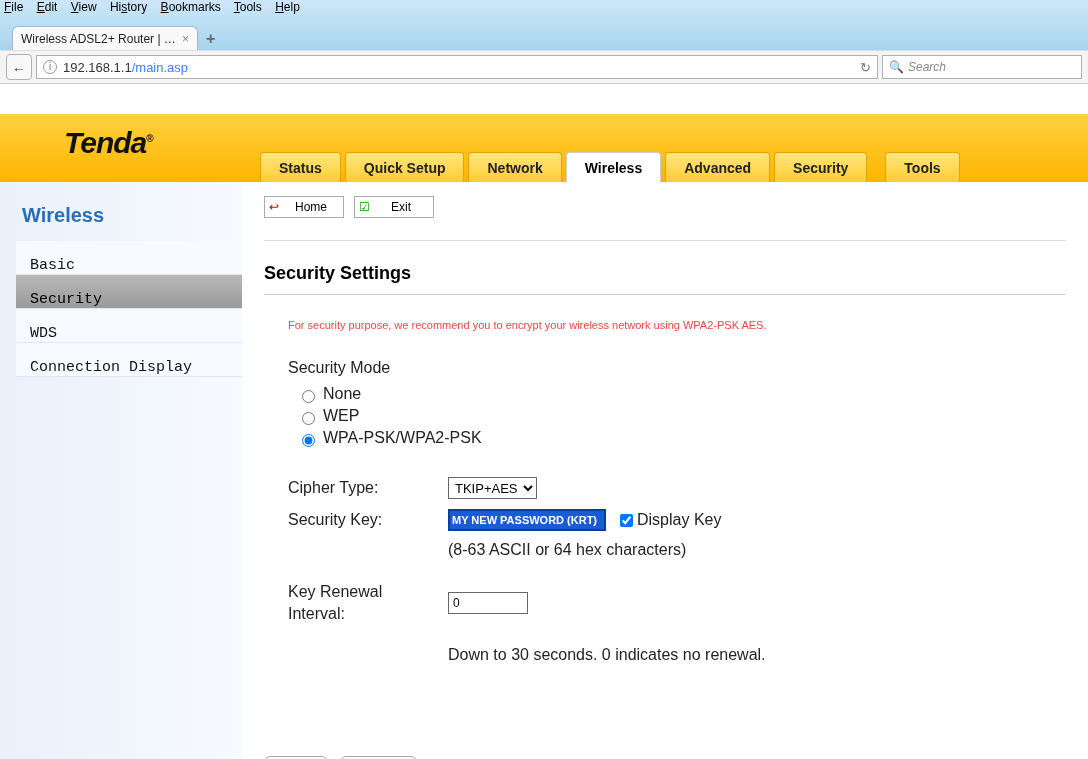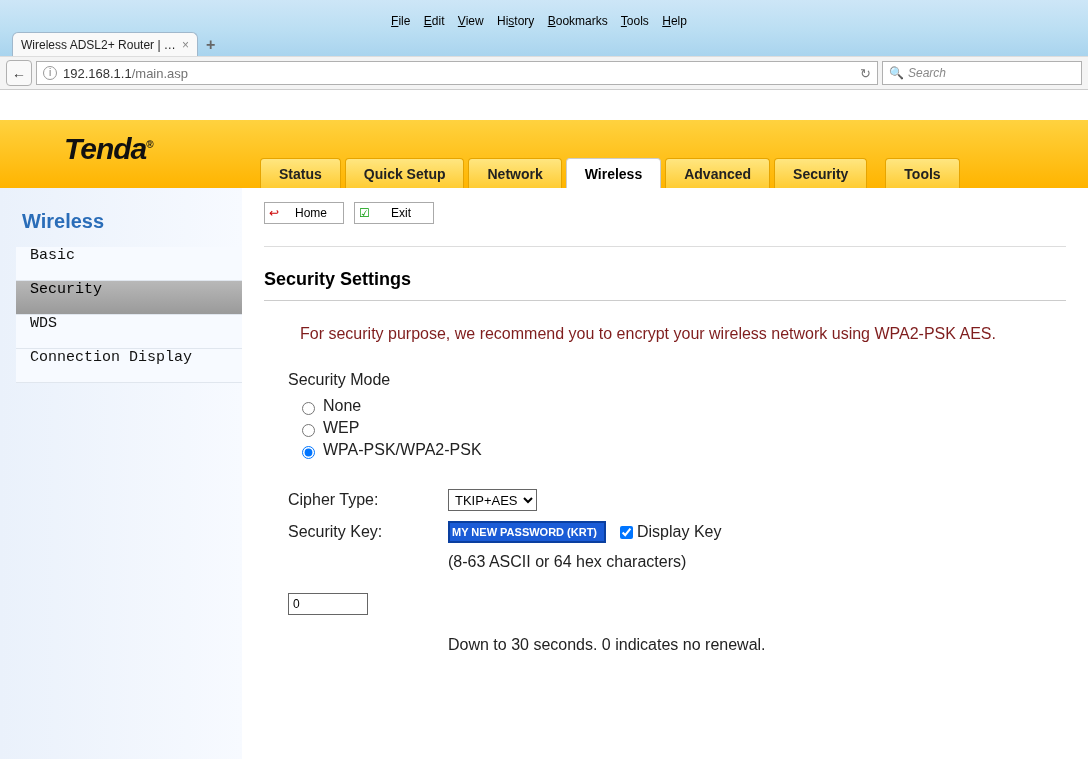--- a/index.html
+++ b/index.html
@@ -1,67 +1,67 @@
 <!DOCTYPE html>
 <html><head>
 <meta charset="utf-8">
 <style>
   * { box-sizing: border-box; margin: 0; padding: 0; }
   body { font-family: "Segoe UI", Tahoma, Arial, sans-serif; font-size: 13px; background: #fff; width: 1088px; height: 759px; overflow: hidden; }
 
   
-  .menubar { background: linear-gradient(#cde6f7, #bcdff3); height: 22px; padding: 14px 4px; font-size: 12px; color: #000; text-align: center; }
+  .menubar { background: linear-gradient(#cde6f7, #bcdff3); height: 22px; padding: 0 4px; font-size: 12px; color: #000; }
   .menubar span { margin-right: 10px; cursor: default; }
   .menubar span u { text-decoration: underline; }
 
   
   .tabstrip { background: linear-gradient(#bcdff3, #a9d4ee); height: 28px; display: flex; align-items: flex-end; padding-left: 12px; }
   .tab { background: #f9f9f9; border: 1px solid #a0b8cc; border-bottom: none; border-top-left-radius: 6px; border-top-right-radius: 6px; height: 24px; display: flex; align-items: center; padding: 0 8px; font-size: 12px; color: #222; max-width: 190px; }
   .tab .tabtitle { white-space: nowrap; overflow: hidden; text-overflow: ellipsis; width: 155px; }
   .tab .x { margin-left: 6px; color: #888; font-size: 12px; }
   .newtab { margin-left: 8px; color: #666; font-size: 16px; font-weight: bold; padding-bottom: 2px; }
 
   
   .urlbar-row { background: #f4f4f4; border-top: 1px solid #ddd; border-bottom: 1px solid #ccc; height: 34px; display: flex; align-items: center; padding: 0 6px; gap: 4px; }
   .backbtn { width: 26px; height: 26px; border: 1px solid #b0b0b0; border-radius: 4px; background: #f9f9f9; display: flex; align-items: center; justify-content: center; font-size: 14px; color: #333; }
   .urlbox { flex: 1; height: 24px; border: 1px solid #b0b0b0; background: #fff; display: flex; align-items: center; padding: 0 6px; font-size: 13px; color: #777; }
   .urlbox .info { width: 14px; height: 14px; border: 1px solid #999; border-radius: 50%; font-size: 10px; line-height: 12px; text-align: center; color: #777; margin-right: 6px; }
   .urlbox .hostpart { color: #333; }
-  .urlbox .pathpart { color: #737373; }
+  .urlbox .pathpart { color: #3b82f6; }
   .urlbox .reload { margin-left: auto; color: #777; font-size: 13px; }
   .searchbox { width: 200px; height: 24px; border: 1px solid #b0b0b0; background: #fff; display: flex; align-items: center; padding: 0 6px; font-size: 12px; color: #888; }
   .searchbox .mag { margin-right: 4px; }
 
   
   .page { position: relative; }
   .orangebar { height: 68px; background: linear-gradient(#ffd23f, #ffb400); position: relative; margin-top: 30px; }
   .logo { position: absolute; left: 64px; top: 12px; font-family: "Arial Black", sans-serif; font-size: 30px; font-weight: 900; font-style: italic; color: #111; letter-spacing: -1px; }
   .logo .trademark { font-size: 10px; vertical-align: super; font-style: normal; }
   .navtabs { position: absolute; bottom: 0; left: 260px; display: flex; gap: 4px; }
   .navtab { background: linear-gradient(#ffe680, #ffcc33); border: 1px solid #e6a400; border-bottom: none; border-top-left-radius: 4px; border-top-right-radius: 4px; padding: 6px 18px 6px 18px; font-size: 14px; font-weight: bold; color: #222; height: 30px; display: flex; align-items: center; }
   .navtab.active { background: #fff; border-color: #ccc; color: #000; }
 
   .lower { display: flex; height: calc(759px - 22px - 28px - 34px - 68px); }
   .sidebar { width: 242px; background: linear-gradient(to right, #eaf1fb, #f7faff); padding-top: 16px; }
   .sidetitle { color: #2a6db8; font-size: 20px; font-weight: bold; padding: 6px 0 14px 22px; font-family: "Segoe UI", sans-serif; }
   .sideitems { margin-left: 16px; }
-  .sideitem { height: 34px; display: flex; align-items: flex-start; padding-left: 14px; font-family: "Courier New", monospace; font-size: 15px; color: #111; border-bottom: 1px solid #e0e6ee; background: #f7faff; }
+  .sideitem { height: 34px; display: flex; align-items: flex-end; padding-left: 14px; font-family: "Courier New", monospace; font-size: 15px; color: #111; border-bottom: 1px solid #e0e6ee; background: #f7faff; }
   .sideitem.active { background: linear-gradient(#b8b8b8, #9a9a9a); color: #000; }
 
   .content { flex: 1; background: #fff; position: relative; }
   .content-inner { padding: 14px 22px 0 22px; }
   .toolbar-row { display: flex; gap: 10px; margin-bottom: 22px; }
   .tbtn { border: 1px solid #aaa; background: #fff; height: 22px; width: 80px; display: flex; align-items: center; justify-content: center; font-size: 12px; position: relative; padding-left: 14px; }
   .tbtn .ticon { position: absolute; left: 4px; font-size: 12px; }
   .red { color: #c00; }
   .green { color: #090; }
 
   .panel { border-top: 1px solid #ddd; padding-top: 22px; }
   .panel-title { font-size: 18px; font-weight: bold; padding-bottom: 10px; border-bottom: 1px solid #ccc; margin-bottom: 24px; color: #000; }
-  .recommend { font-size: 16px; color: #7f1d1d; margin-left: 36px; margin-bottom: 28px; }
+  .recommend { font-size: 11px; color: #ef4444; margin-left: 24px; margin-bottom: 28px; }
 
   .form { margin-left: 24px; font-size: 16px; color: #222; }
   .form .group-label { margin-bottom: 8px; }
   .radio-row { margin: 4px 0 4px 14px; display: flex; align-items: flex-end; gap: 8px; }
   .radio-row input { margin: 0; }
 
   .field-row { display: flex; align-items: center; margin: 10px 0; }
   .field-label { width: 160px; }
   .field-label.two { line-height: 22px; }
   .sel { border: 1px solid #666; background: #fff; font-size: 13px; padding: 1px 2px; height: 22px; }
@@ -204,20 +204,21 @@
 
             <div class="field-row">
               <div class="field-label">Security Key:</div>
               <span class="selected-blue">MY NEW PASSWORD (KRT)</span>
               <input type="checkbox" checked="" class="chk" style="">
               <span style="margin-left:4px">Display Key</span>
             </div>
             <div class="hint">(8-63 ASCII or 64 hex characters)</div>
 
             <div class="field-row" style="margin-top:22px">
+              <div class="field-label two">Key Renewal<br>Interval:</div>
               <input class="txt" style="width: 80px;" value="0">
             </div>
             <div class="hint-below">Down to 30 seconds. 0 indicates no renewal.</div>
           </div>
         </div>
       </div>
 
       <div class="btnrow">
         <button class="btn">Save</button>
         <button class="btn">Cancel</button>

